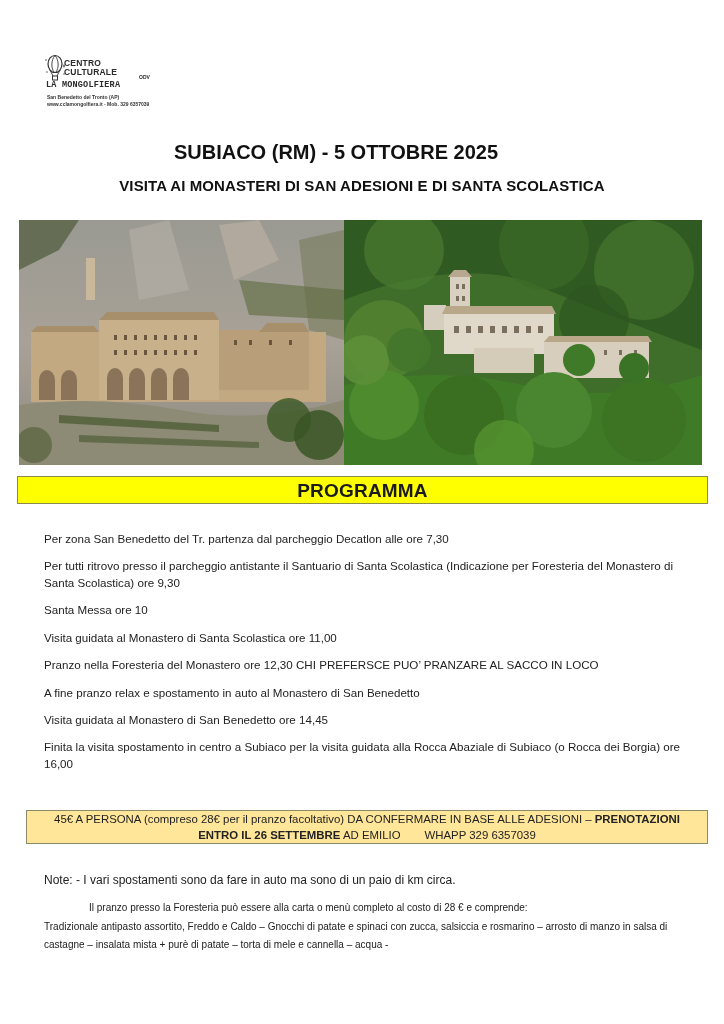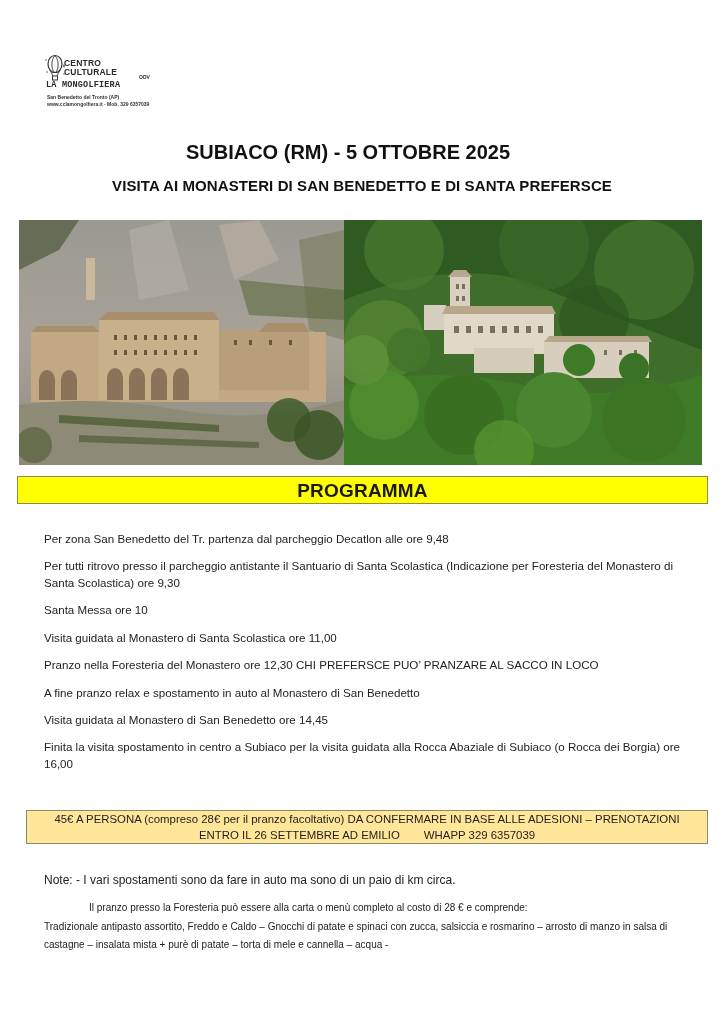--- a/index.html
+++ b/index.html
@@ -7,33 +7,33 @@
     body { position: relative; font-family: "Liberation Sans", sans-serif; color: #1a1a1a; }
 
     .logo { position: absolute; left: 44px; top: 54px; width: 180px; height: 60px; }
     .logo svg { position: absolute; left: 0; top: 0; }
     .logo .l1 { position: absolute; left: 20px; top: 4px; font-size: 8.5px; font-weight: bold; letter-spacing: 0.2px; color: #2b2b2b; }
     .logo .l2 { position: absolute; left: 20px; top: 13px; font-size: 8.5px; font-weight: bold; letter-spacing: 0.2px; color: #2b2b2b; }
     .logo .odv { position: absolute; left: 95px; top: 20px; font-size: 5px; font-weight: bold; color: #2b2b2b; }
     .logo .l3 { position: absolute; left: 2px; top: 26px; font-size: 8.5px; font-weight: bold; letter-spacing: 0.2px; color: #2b2b2b; font-family: Liberation Mono, monospace; }
     .logo .addr { position: absolute; left: 3px; top: 40px; font-size: 5px; font-weight: bold; color: #333; line-height: 7px; white-space: nowrap; }
 
-    .title { position: absolute; left: 12px; width: 672px; top: 141px; text-align: center; font-size: 20px; font-weight: bold; color: #111; }
+    .title { position: absolute; left: 0; width: 672px; top: 141px; text-align: center; font-size: 20px; font-weight: bold; color: #111; }
     .subtitle { position: absolute; left: 0; width: 724px; top: 177px; text-align: center; font-size: 15px; font-weight: bold; color: #111; letter-spacing: 0.1px; }
 
     .photo { position: absolute; top: 220px; height: 245px; overflow: hidden; }
     .photo-left { left: 19px; width: 325px; }
     .photo-right { left: 344px; width: 358px; }
 
     .banner { position: absolute; left: 17px; top: 476px; width: 691px; height: 28px; background: #ffff00; border: 1px solid #8a8a50; text-align: center; font-size: 19px; font-weight: bold; line-height: 27px; color: #1a1a1a; letter-spacing: 0.2px; }
 
     .prog { position: absolute; left: 44px; width: 640px; font-size: 11.6px; line-height: 17px; color: #222; }
 
     .pricebox { position: absolute; left: 26px; top: 810px; width: 682px; height: 34px; background: #ffe699; border: 1px solid #8a8a6a; text-align: center; font-size: 11.4px; line-height: 15.5px; padding-top: 1px; color: #222; }
-    .pricebox b { font-weight: normal; }
+    .pricebox b { font-weight: bold; }
 
     .note { position: absolute; left: 44px; top: 873px; font-size: 12px; color: #222; white-space: nowrap; }
     .menu { position: absolute; left: 44px; top: 899px; width: 640px; font-size: 10px; line-height: 18.5px; color: #222; }
     .menu .indent { padding-left: 45px; }
   </style>
 </head>
 <body>
 
 <div class="logo">
   <svg width="22" height="30" viewBox="0 0 22 30">
@@ -51,21 +51,21 @@
   <span class="l2">CULTURALE</span>
   <span class="odv">ODV</span>
   <span class="l3">LA MONGOLFIERA</span>
   <div class="addr">
     <div>San Benedetto del Tronto (AP)</div>
     <div>www.cclamongolfiera.it - Mob. 329 6357039</div>
   </div>
 </div>
 
 <div class="title">SUBIACO (RM) - 5 OTTOBRE 2025</div>
-<div class="subtitle">VISITA AI MONASTERI DI SAN BENEDETTO E DI SANTA PREFERSCE</div>
+<div class="subtitle">VISITA AI MONASTERI DI SAN ADESIONI E DI SANTA SCOLASTICA</div>
 
 <div class="photo photo-left">
   <svg width="325" height="245" viewBox="0 0 325 245" preserveAspectRatio="none">
     <defs>
       <linearGradient id="rock" x1="0" y1="0" x2="0" y2="1">
         <stop offset="0" stop-color="#9a9a92"></stop>
         <stop offset="0.5" stop-color="#a8a197"></stop>
         <stop offset="1" stop-color="#8d8a7e"></stop>
       </linearGradient>
     </defs>
@@ -173,21 +173,21 @@
     <circle cx="160" cy="230" r="30" fill="#55922f" opacity="0.8"></circle>
     <circle cx="20" cy="140" r="25" fill="#5d8f38" opacity="0.9"></circle>
     <circle cx="65" cy="130" r="22" fill="#43772b" opacity="0.9"></circle>
     <circle cx="235" cy="140" r="16" fill="#3f7a29"></circle>
     <circle cx="290" cy="148" r="15" fill="#3a7226"></circle>
   </svg>
 </div>
 
 <div class="banner">PROGRAMMA</div>
 
-<div class="prog" style="top:530px;">Per zona San Benedetto del Tr. partenza dal parcheggio Decatlon alle ore 9,48</div>
+<div class="prog" style="top:530px;">Per zona San Benedetto del Tr. partenza dal parcheggio Decatlon alle ore 7,30</div>
 <div class="prog" style="top:557px;">Per tutti ritrovo presso il parcheggio antistante il Santuario di Santa Scolastica (Indicazione per Foresteria del Monastero di Santa Scolastica) ore 9,30</div>
 <div class="prog" style="top:601px;">Santa Messa ore 10</div>
 <div class="prog" style="top:629px;">Visita guidata al Monastero di Santa Scolastica ore 11,00</div>
 <div class="prog" style="top:656px;">Pranzo nella Foresteria del Monastero ore 12,30 CHI PREFERSCE PUO’ PRANZARE AL SACCO IN LOCO</div>
 <div class="prog" style="top:684px;">A fine pranzo relax e spostamento in auto al Monastero di San Benedetto</div>
 <div class="prog" style="top:711px;">Visita guidata al Monastero di San Benedetto ore 14,45</div>
 <div class="prog" style="top:738px;">Finita la visita spostamento in centro a Subiaco per la visita guidata alla Rocca Abaziale di Subiaco (o Rocca dei Borgia) ore 16,00</div>
 
 <div class="pricebox">
   <div><span>45€ A PERSONA (compreso 28€ per il pranzo facoltativo) DA CONFERMARE IN BASE ALLE ADESIONI – </span><b>PRENOTAZIONI</b></div>

